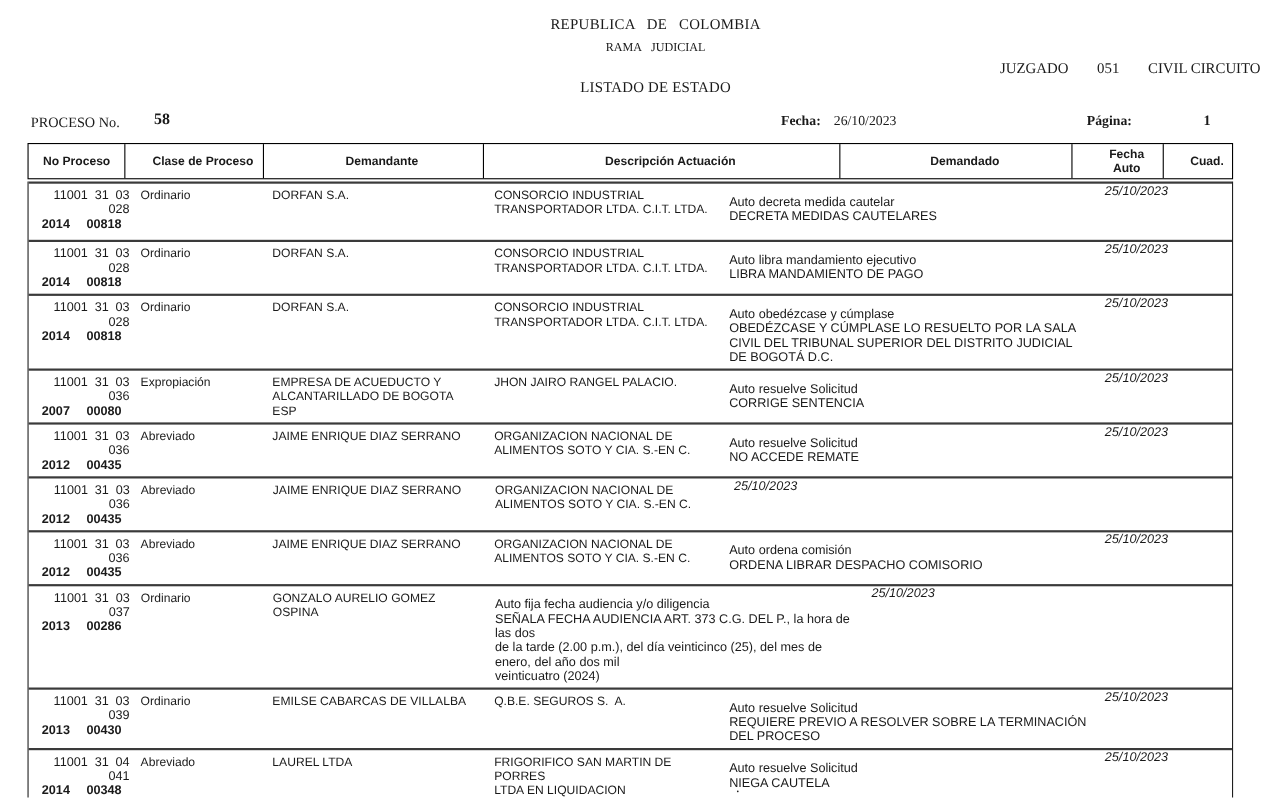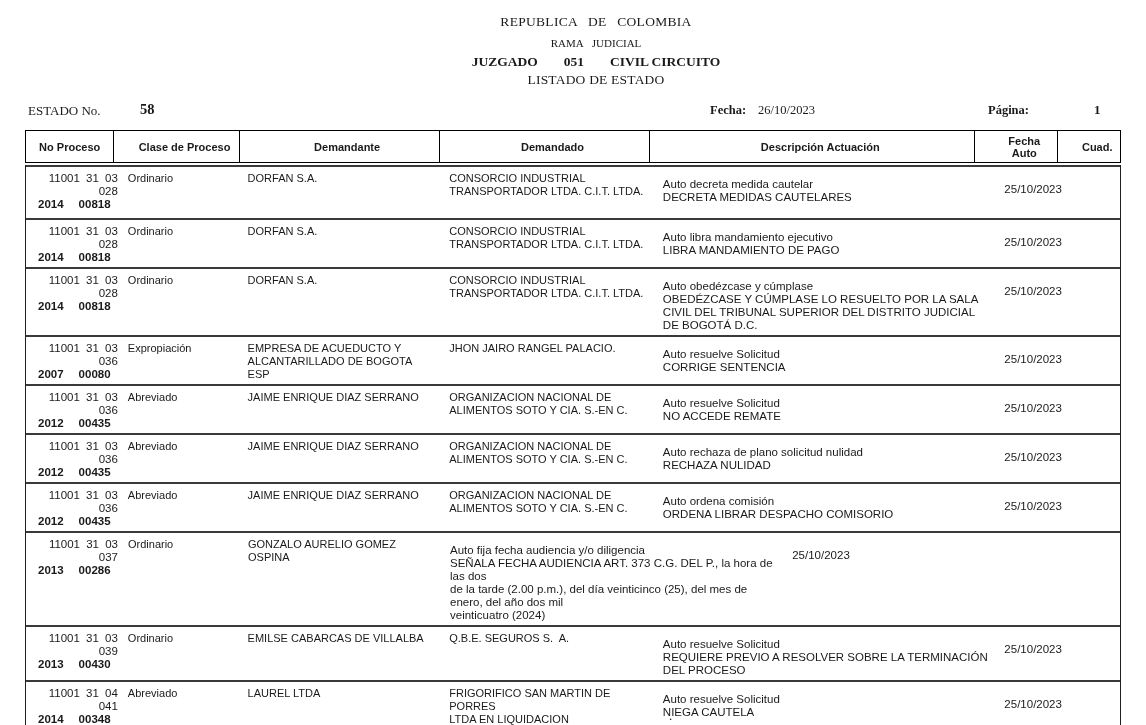--- a/index.html
+++ b/index.html
@@ -9,21 +9,21 @@
     -webkit-font-smoothing:antialiased;
   }
   
   .letterhead{
     position:absolute;top:14px;left:0;width:100%;
     text-align:center;padding-left:46px;box-sizing:border-box;
     font-family:"Liberation Serif",serif;
   }
   .lh-line1{font-size:13.5px;word-spacing:7px;letter-spacing:.3px;}
   .lh-line2{font-size:11px;word-spacing:6px;margin-top:7px;}
-  .lh-line3{font-size:13.5px;font-weight:bold;margin-top:5px;}
+  .lh-line3{font-size:13.5px;font-weight:normal;margin-top:5px;text-align:right;}
   .lh-line3 .gapA{margin-left:26px;}
   .lh-line3 .gapB{margin-left:26px;}
   .lh-line4{font-size:13.5px;margin-top:2px;letter-spacing:.2px;}
   
   .meta{position:absolute;top:100px;left:0;width:100%;height:22px;
         font-family:"Liberation Serif",serif;font-size:13px;}
   .m-estado-label{position:absolute;left:28px;top:3px;}
   .m-estado-value{position:absolute;left:140px;top:1px;font-weight:bold;font-size:14.5px;}
   .m-fecha-label{position:absolute;left:710px;top:3px;font-weight:bold;font-size:12.5px;}
   .m-fecha-value{position:absolute;left:758px;top:3px;font-size:12.5px;}
@@ -42,53 +42,53 @@
   .trow:first-child{border-top:2px solid #3a3a3a;}
   .trow.filler{min-height:42px;}
   .c{box-sizing:border-box;padding:5px 5px 3px 5px;font-size:11px;line-height:13px;}
   .w-proc{width:97px;}  .w-clase{width:120px;} .w-dmte{width:202px;}
   .w-dmdo{width:214px;} .w-desc{width:339px;}  .w-fecha{width:74px;} .w-cuad{width:50px;}
   .c-proc .p1{display:block;word-spacing:3px;font-size:11.5px;text-align:right;}
   .c-proc .p2{display:block;font-weight:bold;padding-left:7px;font-size:11.5px;}
   .c-proc .p2 .num2{margin-left:15px;}
   .c-clase,.c-dmte,.c-dmdo{white-space:pre-wrap;}
   .c-desc{white-space:pre-wrap;padding-top:11px;font-size:11.5px;line-height:13px;}
-  .c-fecha{padding-top:16px;text-align:center;font-size:11.5px;}
+  .c-fecha{padding-top:1px;text-align:center;font-size:11.5px;font-style:italic;}
   .c-cuad{text-align:center;}
   .trow:nth-child(1){min-height:53px;}
   .trow:nth-child(7){min-height:40px;}
   
   .footer-dot{position:absolute;left:669px;top:708px;font-size:13px;font-family:"Liberation Serif",serif;}
 </style>
 </head>
 <body>
 
 <div class="letterhead">
   <div class="lh-line1">REPUBLICA DE COLOMBIA</div>
   <div class="lh-line2">RAMA JUDICIAL</div>
   <div class="lh-line3"><span>JUZGADO</span><span class="gapA">051</span><span class="gapB">CIVIL CIRCUITO</span></div>
   <div class="lh-line4">LISTADO DE ESTADO</div>
 </div>
 
 <div class="meta">
-  <span class="m-estado-label">ESTADO No.</span>
+  <span class="m-estado-label">PROCESO No.</span>
   <span class="m-estado-value">58</span>
   <span class="m-fecha-label">Fecha:</span>
   <span class="m-fecha-value">26/10/2023</span>
   <span class="m-pagina-label">Página:</span>
   <span class="m-pagina-value">1</span>
 </div>
 
 <div class="table">
   <div class="thead">
     <div class="th w-proc">No Proceso</div>
     <div class="th w-clase">Clase de Proceso</div>
     <div class="th w-dmte">Demandante</div>
+    <div class="th w-desc">Descripción Actuación</div>
     <div class="th w-dmdo">Demandado</div>
-    <div class="th w-desc">Descripción Actuación</div>
     <div class="th w-fecha">Fecha
 Auto</div>
     <div class="th w-cuad">Cuad.</div>
   </div>
   <div class="tbody" id="tbody">
   <div class="trow">
     <div class="c c-proc w-proc">
       <span class="p1">11001 31 03 028</span>
       <span class="p2"><span>2014</span><span class="num2">00818</span></span>
     </div>
@@ -166,22 +166,20 @@
 
   <div class="trow">
     <div class="c c-proc w-proc">
       <span class="p1">11001 31 03 036</span>
       <span class="p2"><span>2012</span><span class="num2">00435</span></span>
     </div>
     <div class="c c-clase w-clase">Abreviado</div>
     <div class="c c-dmte  w-dmte">JAIME ENRIQUE DIAZ SERRANO</div>
     <div class="c c-dmdo  w-dmdo">ORGANIZACION NACIONAL DE
 ALIMENTOS SOTO Y CIA. S.-EN C.</div>
-    <div class="c c-desc  w-desc">Auto rechaza de plano solicitud nulidad
-RECHAZA NULIDAD</div>
     <div class="c c-fecha w-fecha">25/10/2023</div>
     <div class="c c-cuad  w-cuad"></div>
   </div>
 
   <div class="trow">
     <div class="c c-proc w-proc">
       <span class="p1">11001 31 03 036</span>
       <span class="p2"><span>2012</span><span class="num2">00435</span></span>
     </div>
     <div class="c c-clase w-clase">Abreviado</div>

